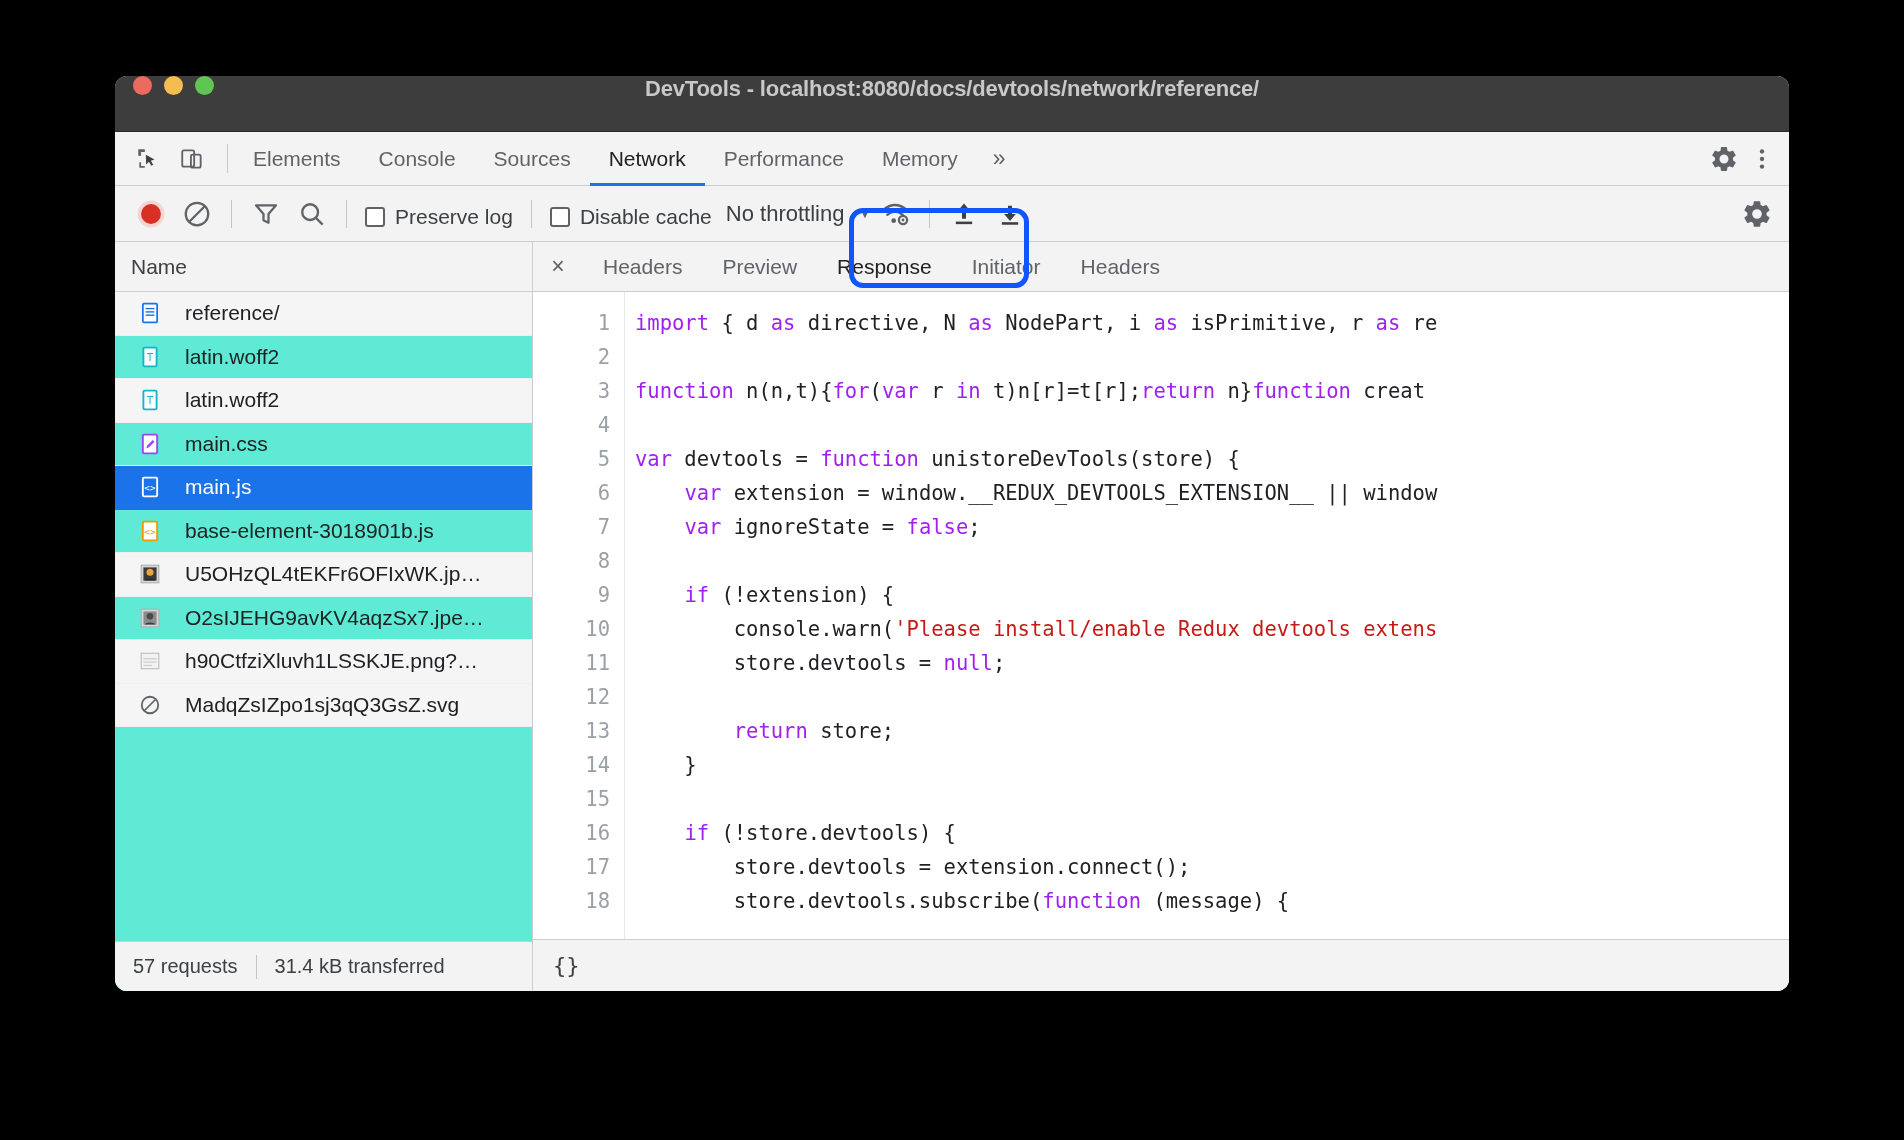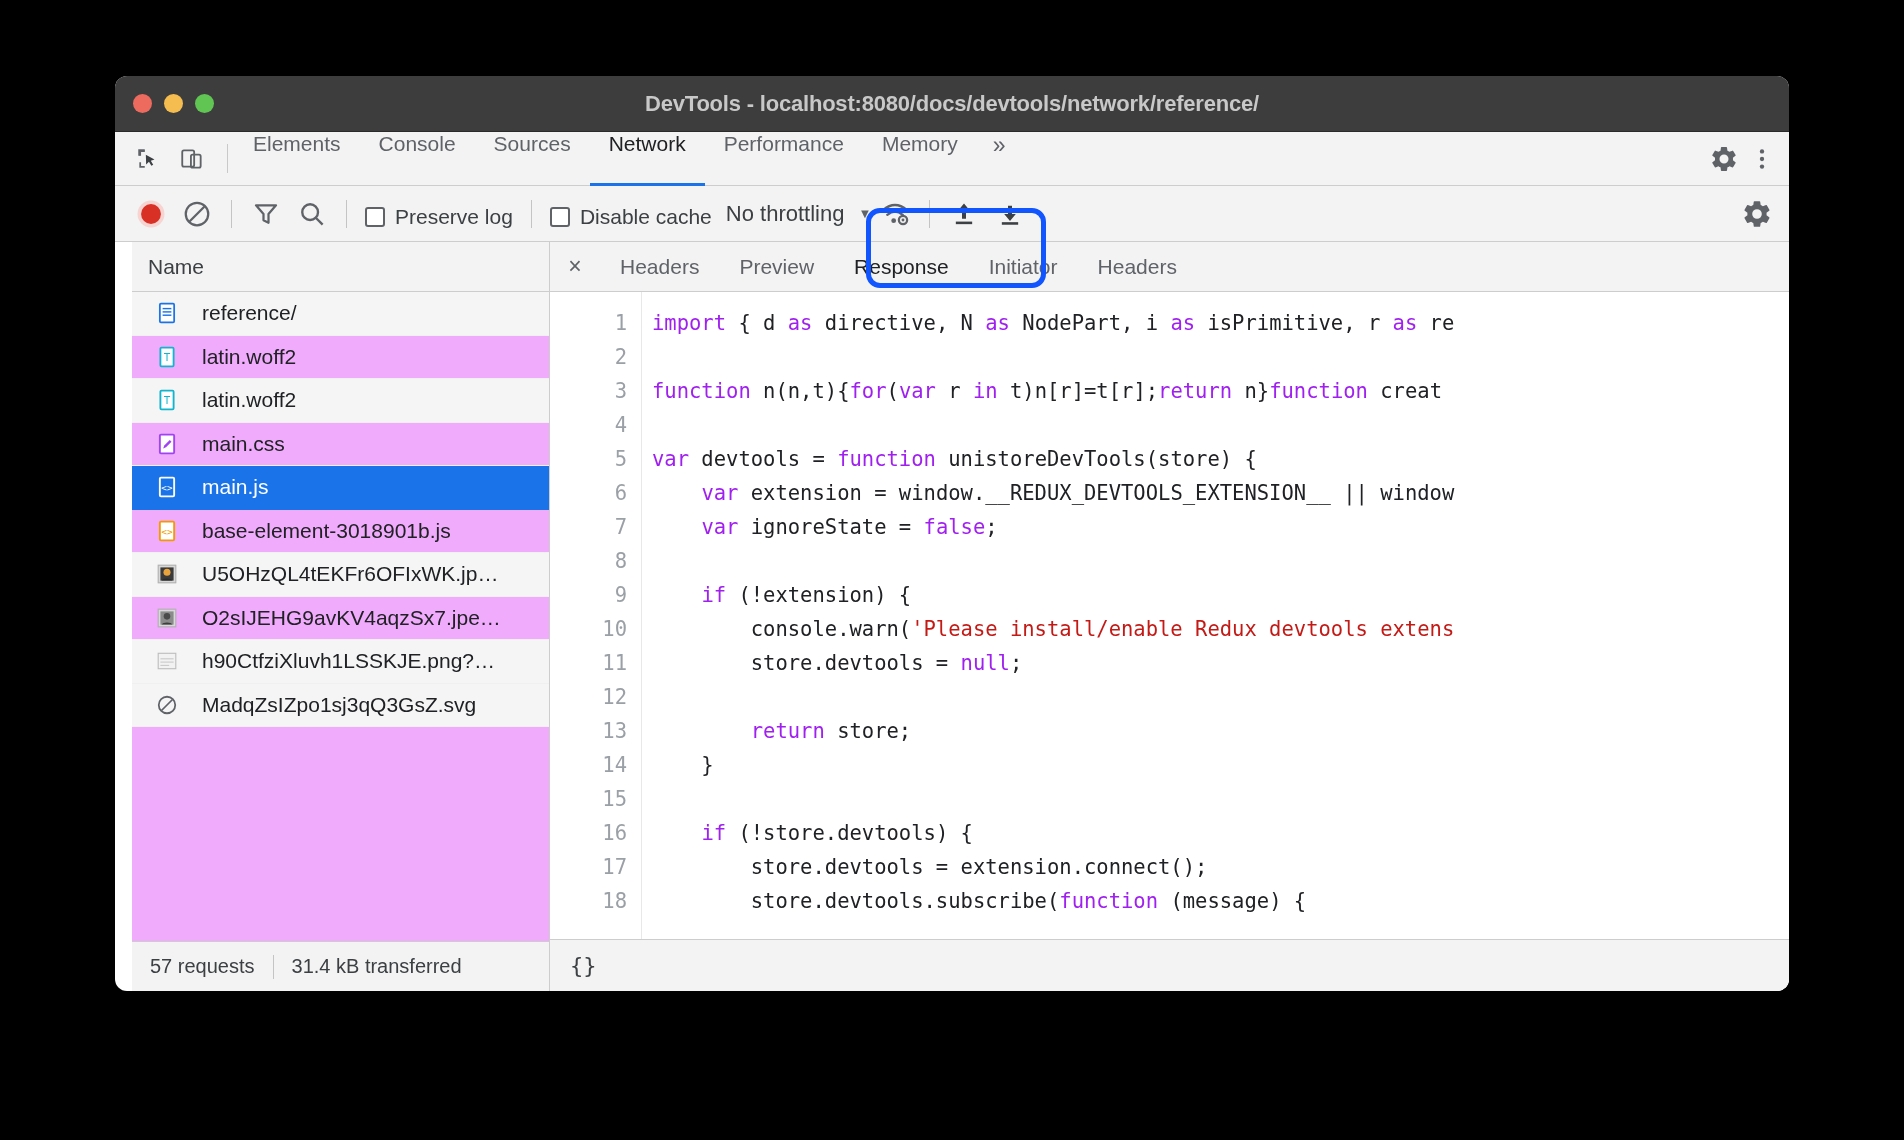--- a/index.html
+++ b/index.html
@@ -16,21 +16,21 @@
     background: #ffffff;
     border-radius: 12px;
     overflow: hidden;
     box-shadow: 0 10px 40px rgba(0,0,0,0.55);
     display: flex; flex-direction: column;
   }
   
   .titlebar {
     height: 56px; flex: 0 0 56px;
     background: #3d3d3d;
-    display: flex; align-items: center;
+    display: flex; align-items: flex-start;
     position: relative;
     border-bottom: 1px solid #2a2a2a;
   }
   .traffic { display: flex; gap: 12px; padding-left: 18px; }
   .dot { width: 19px; height: 19px; border-radius: 50%; }
   .dot.red { background: #ed6a5f; }
   .dot.yellow { background: #f5bd4f; }
   .dot.green { background: #61c554; }
   .title-text {
     position: absolute; left: 0; right: 0; text-align: center;
@@ -47,21 +47,21 @@
   }
   .tb-icons { display: flex; align-items: center; gap: 6px; padding: 0 10px 0 14px; }
   .icon-btn {
     width: 38px; height: 38px;
     display: flex; align-items: center; justify-content: center;
     border-radius: 4px;
   }
   .vsep { width: 1px; background: #c9c9c9; margin: 12px 6px; }
   .tabs { display: flex; align-items: stretch; }
   .tab {
-    display: flex; 
+    display: flex; align-items: center;
     padding: 0 19px;
     font-size: 21px; color: #5f6368;
     position: relative;
     white-space: nowrap;
   }
   .tab.active { color: #202124; font-weight: normal; }
   .tab.active::after {
     content: ""; position: absolute;
     left: 0; right: 0; bottom: -1px; height: 3px;
     background: #1a73e8;
@@ -89,23 +89,22 @@
   .throttle { display: flex; align-items: center; gap: 14px; padding-left: 6px; }
   .throttle-val { font-size: 22px; color: #3c4043; white-space: nowrap; }
   .caret { font-size: 13px; color: #5f6368; }
   .toolbar-right { margin-left: auto; display: flex; align-items: center; padding-right: 10px; }
   
   .body { flex: 1; display: flex; min-height: 0; }
   .left {
     width: 418px; flex: 0 0 418px;
     display: flex; flex-direction: column;
     border-right: 1px solid #cdcdcd;
-    background: #f0abfc;
+    background: #5eead4;
     min-height: 0;
-    margin-left: 17px;
   }
   .lhead {
     height: 50px; flex: 0 0 50px;
     background: #f3f3f3;
     border-bottom: 1px solid #cdcdcd;
     display: flex; align-items: center;
     padding-left: 16px;
     font-size: 21px; color: #3c4043;
   }
   .filelist { flex: 1; overflow: hidden; }

